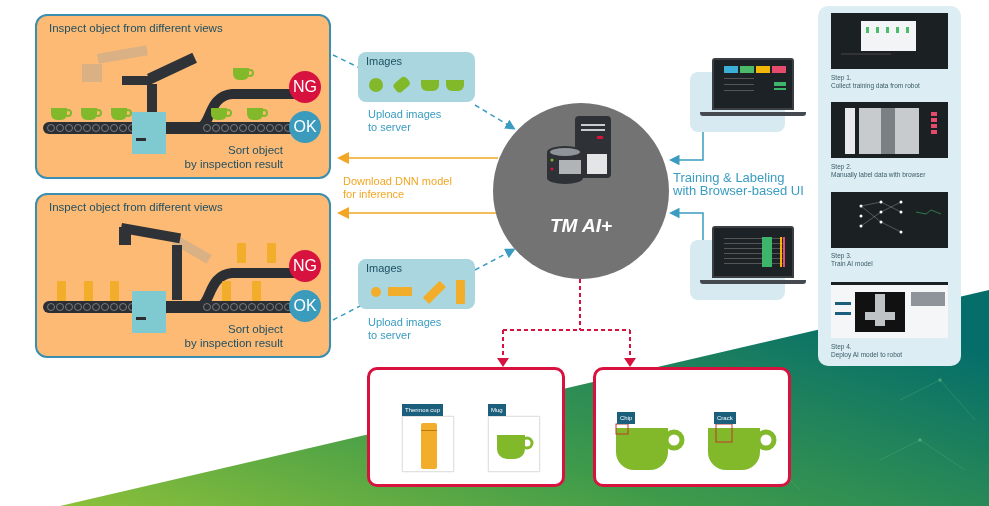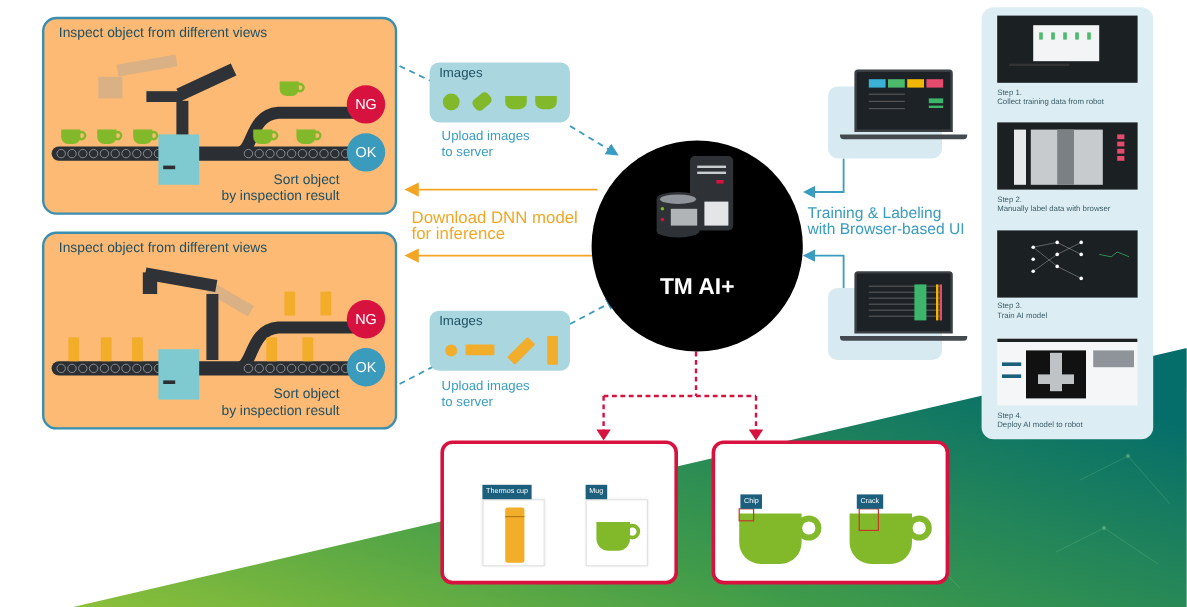--- a/index.html
+++ b/index.html
@@ -7,32 +7,32 @@
   body { position: relative; font-family: "Liberation Sans", "DejaVu Sans", sans-serif; }
   .abs { position: absolute; }
 
   
   #bg-wedge { position: absolute; left: 0; top: 0; width: 989px; height: 506px; }
 
   
   .scenario { position: absolute; left: 35px; width: 296px; height: 165px; border: 2.5px solid #3a8fb0; border-radius: 12px; background: #fdba74; }
   .scenario .title { position: absolute; left: 12px; top: 6px; font-size: 11.5px; color: #1f4f63; }
   .scenario .sort { position: absolute; right: 48px; top: 128px; text-align: right; font-size: 11.5px; color: #1f4f63; line-height: 14px; }
-  .badge { position: absolute; width: 32px; height: 32px; border-radius: 50%; color: #fff; font-size: 12px; display: flex; align-items: center; justify-content: center; }
+  .badge { position: absolute; width: 32px; height: 32px; border-radius: 50%; color: #fff; font-size: 16px; display: flex; align-items: center; justify-content: center; }
   .badge.ng { background: #d8123f; }
   .badge.ok { background: #3b9bbd; }
 
   
   .img-box { position: absolute; width: 117px; height: 50px; background: #a9d6df; border-radius: 8px; text-align: right; }
   .img-box .lbl { position: absolute; left: 8px; top: 3px; font-size: 11px; color: #1e5060; }
   .upload-lbl { position: absolute; font-size: 11px; color: #3a9cc0; line-height: 13px; }
-  .dl-lbl { position: absolute; font-size: 14px; color: #f2a623; line-height: 13px; }
-
-  
-  #server { position: absolute; left: 493px; top: 117px; width: 176px; height: 176px; border-radius: 50%; background: #000000; }
+  .dl-lbl { position: absolute; font-size: 11px; color: #f2a623; line-height: 13px; }
+
+  
+  #server { position: absolute; left: 493px; top: 103px; width: 176px; height: 176px; border-radius: 50%; background: #737373; font-style: italic; }
   #server .t1 { position: absolute; width: 100%; text-align: center; top: 112px; font-size: 19px; font-weight: bold; color: #fff; }
   #server .t2 { position: absolute; width: 100%; text-align: center; top: 134px; font-size: 13px; font-weight: bold; color: #fff; }
 
   
   .laptop-bg { position: absolute; width: 95px; height: 60px; background: #d7eaf1; border-radius: 8px; }
   .laptop { position: absolute; width: 82px; height: 52px; background: #1d2226; border: 2px solid #3b3f44; border-radius: 3px 3px 0 0; }
   .laptop-base { position: absolute; width: 106px; height: 4px; background: #444a50; border-radius: 0 0 3px 3px; }
   .train-lbl { position: absolute; left: 673px; top: 171px; font-size: 13px; color: #3a9cc0; line-height: 13px; }
 
   

